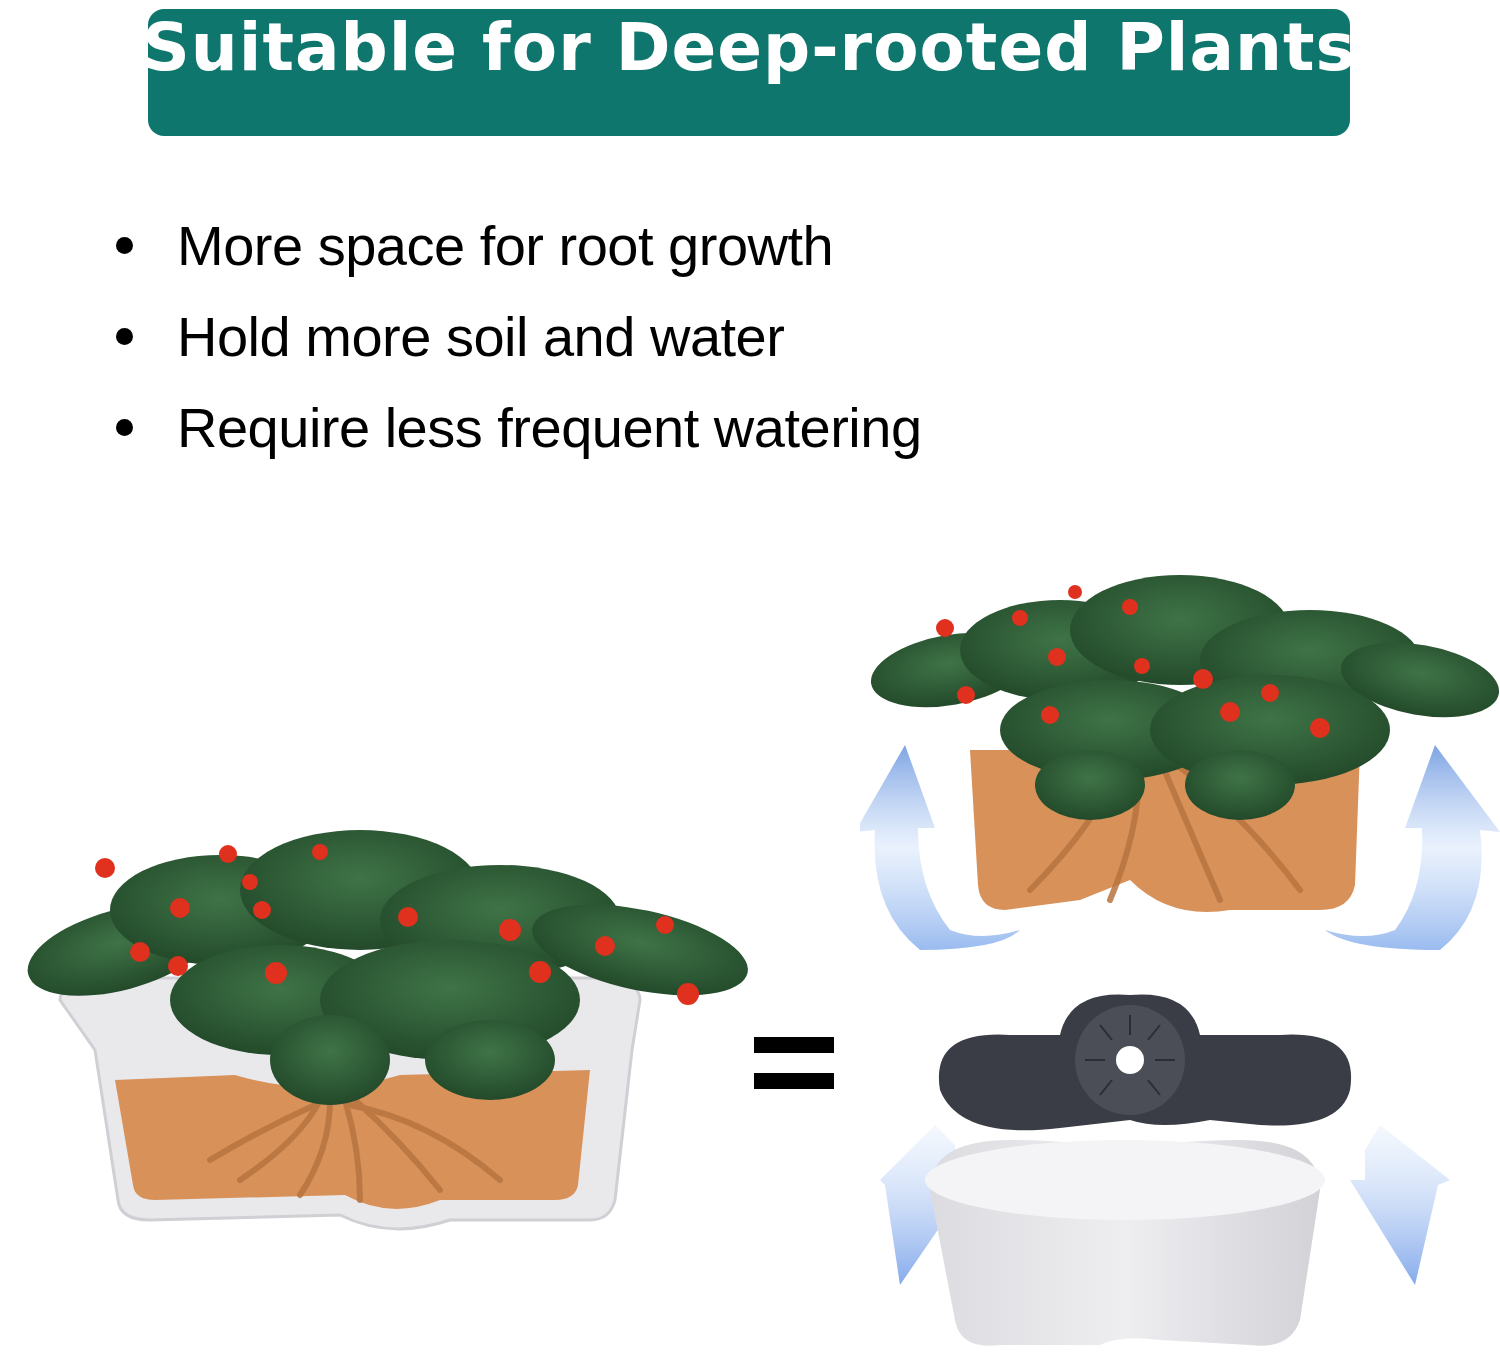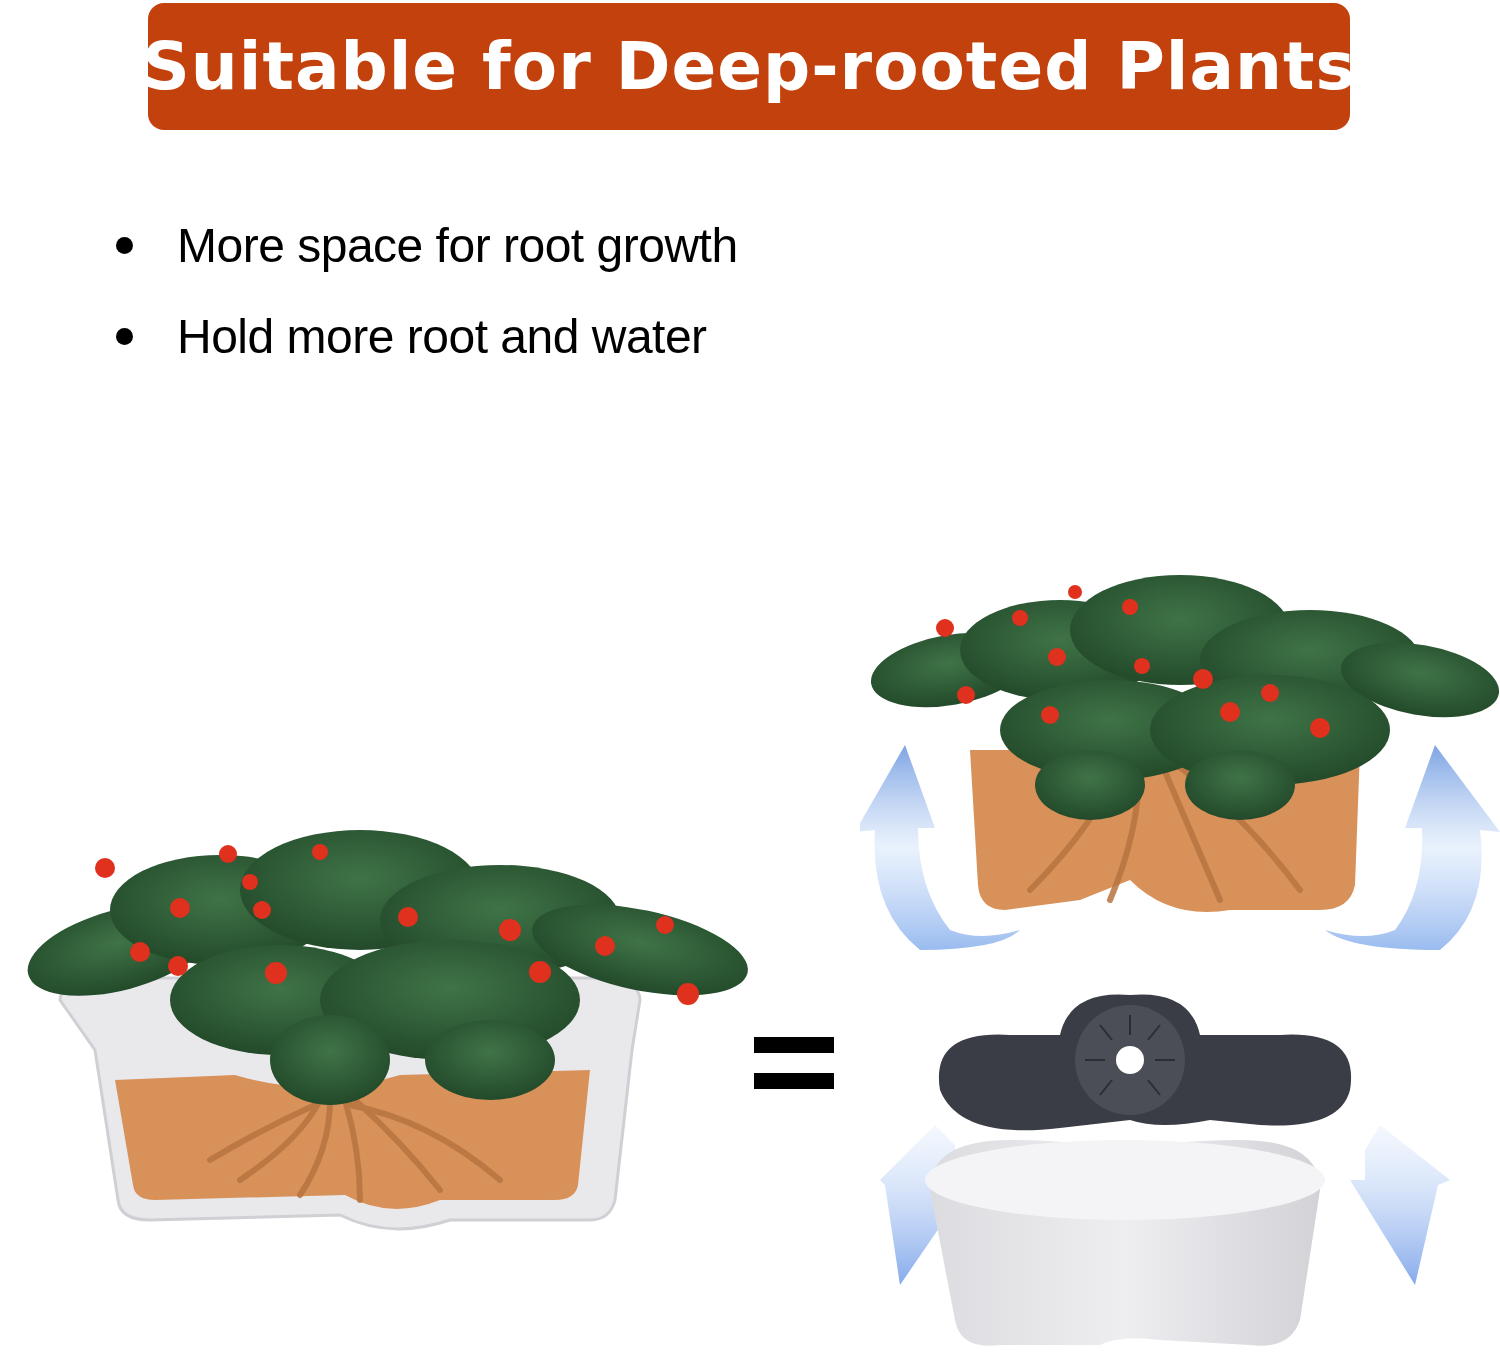--- a/index.html
+++ b/index.html
@@ -1,41 +1,45 @@
 <!DOCTYPE html>
 <html><head>
 <meta charset="utf-8">
 <style>
   html,body{margin:0;padding:0;background:#ffffff;}
   body{width:1500px;height:1357px;position:relative;overflow:hidden;font-family:"DejaVu Sans",sans-serif;}
-  .banner{position:absolute;left:148px;top:3px;width:1202px;height:127px;background:#c2410c;border-radius:16px;display:flex;align-items:center;justify-content:center;}
+  .banner{position:absolute;left:148px;top:9px;width:1202px;height:127px;background:#0f766e;border-radius:16px;display:flex;justify-content:center;}
   .banner-text{color:#ffffff;font-weight:bold;font-size:66px;letter-spacing:1px;font-family:"DejaVu Sans",sans-serif;white-space:nowrap;}
   .bullets{position:absolute;left:110px;top:200px;margin:0;padding:0;list-style:none;}
   .bullet{display:flex;align-items:center;height:91px;}
   .dot{width:17px;height:17px;border-radius:50%;background:#000;margin-right:44px;margin-left:6px;}
-  .bullet-text{font-family:"Liberation Sans",sans-serif;font-size:48px;color:#000;white-space:nowrap;letter-spacing:-0.5px;}
+  .bullet-text{font-family:"Liberation Sans",sans-serif;font-size:56px;color:#000;white-space:nowrap;letter-spacing:-0.5px;}
   .scene{position:absolute;}
   .equals{position:absolute;left:754px;top:1037px;width:80px;height:52px;}
   .eq-bar{position:absolute;left:0;width:80px;height:16px;background:#000;}
 </style>
 </head>
 <body>
 
 <div class="banner">
   <span class="banner-text">Suitable for Deep-rooted Plants</span>
 </div>
 
 <ul class="bullets">
   <li class="bullet">
     <span class="dot"></span>
     <span class="bullet-text">More space for root growth</span>
   </li>
   <li class="bullet">
     <span class="dot"></span>
-    <span class="bullet-text">Hold more root and water</span>
+    <span class="bullet-text">Hold more soil and water</span>
+  </li>
+  <li class="bullet">
+    <span class="dot"></span>
+    <span class="bullet-text">Require less frequent watering</span>
   </li>
 </ul>
 
 <svg class="scene" style="left:0;top:800px;" width="780" height="460" viewBox="0 0 780 460">
   <defs>
     <radialGradient id="leafG" cx="50%" cy="40%" r="60%">
       <stop offset="0" stop-color="#3f7447"></stop>
       <stop offset="1" stop-color="#234a2a"></stop>
     </radialGradient>
   </defs>

